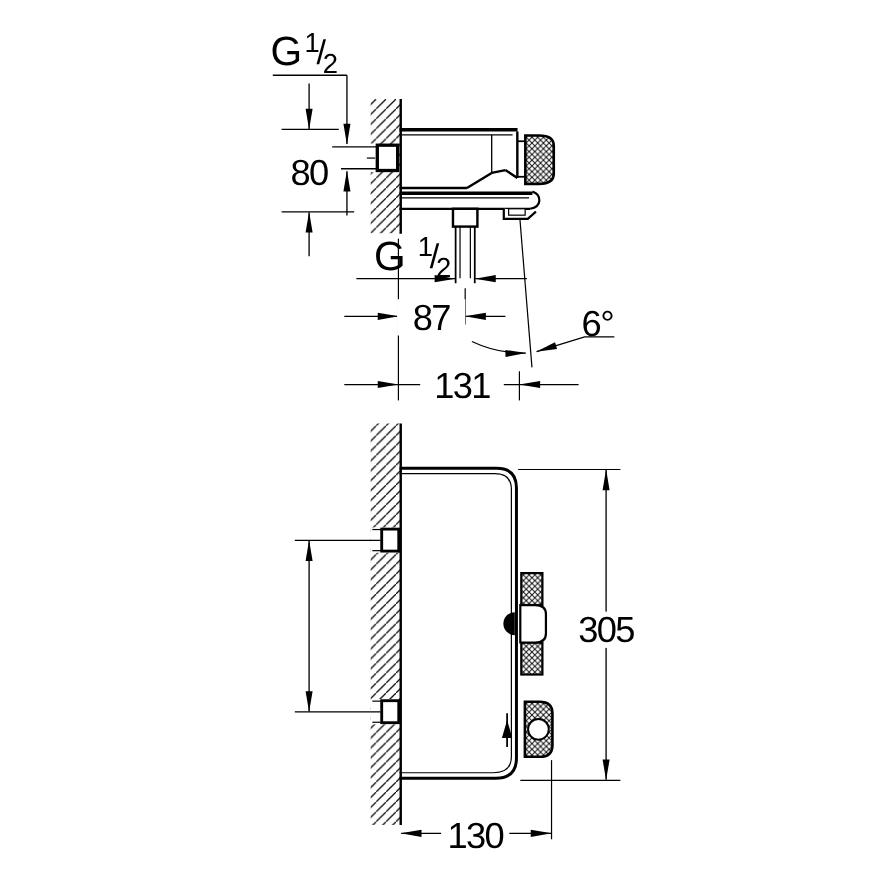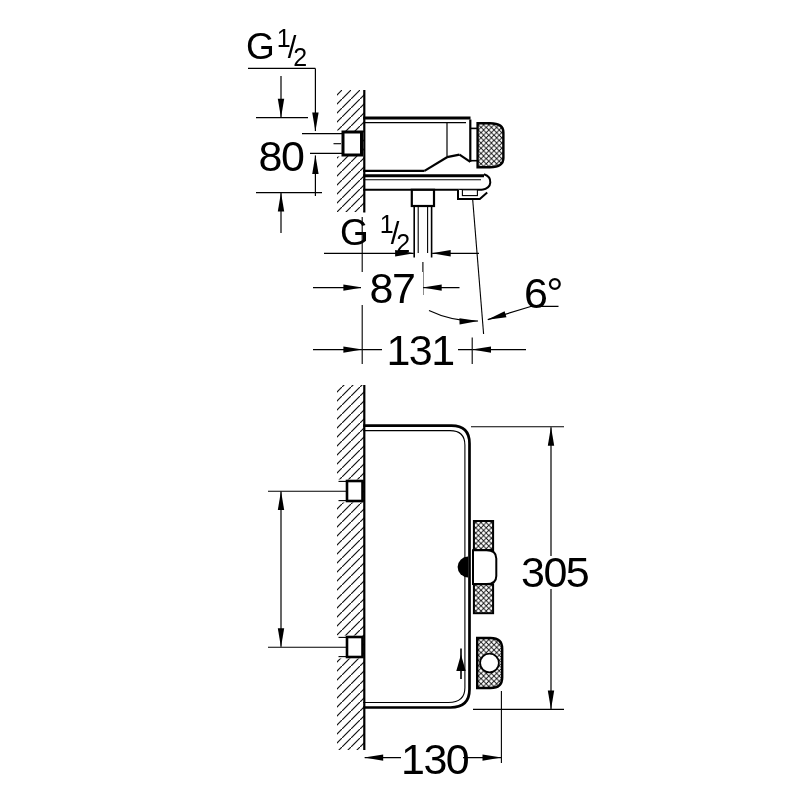--- a/index.html
+++ b/index.html
@@ -7,21 +7,21 @@
     position:relative;
     width:800px;height:800px;
     background:#ffffff;
     font-family:"Liberation Sans", sans-serif;
     color:#111;
     overflow:hidden;
   }
   #stage svg{position:absolute;left:0;top:0;}
   .dim{
     position:absolute;
-    font-size:43px;
+    font-size:33px;
     letter-spacing:-1.5px;
     line-height:33px;
     text-align:center;
     color:#000;
     white-space:nowrap;
   }
   .dim.masked{background:#ffffff;}
   .gfrac{
     position:absolute;
     font-size:37px;

